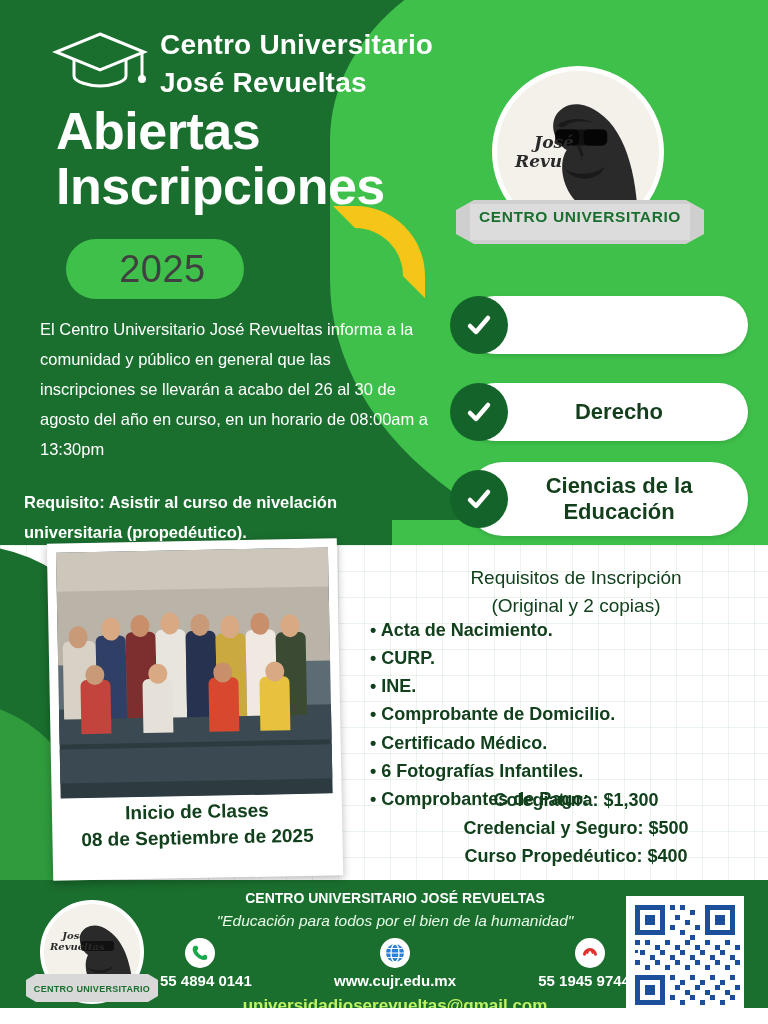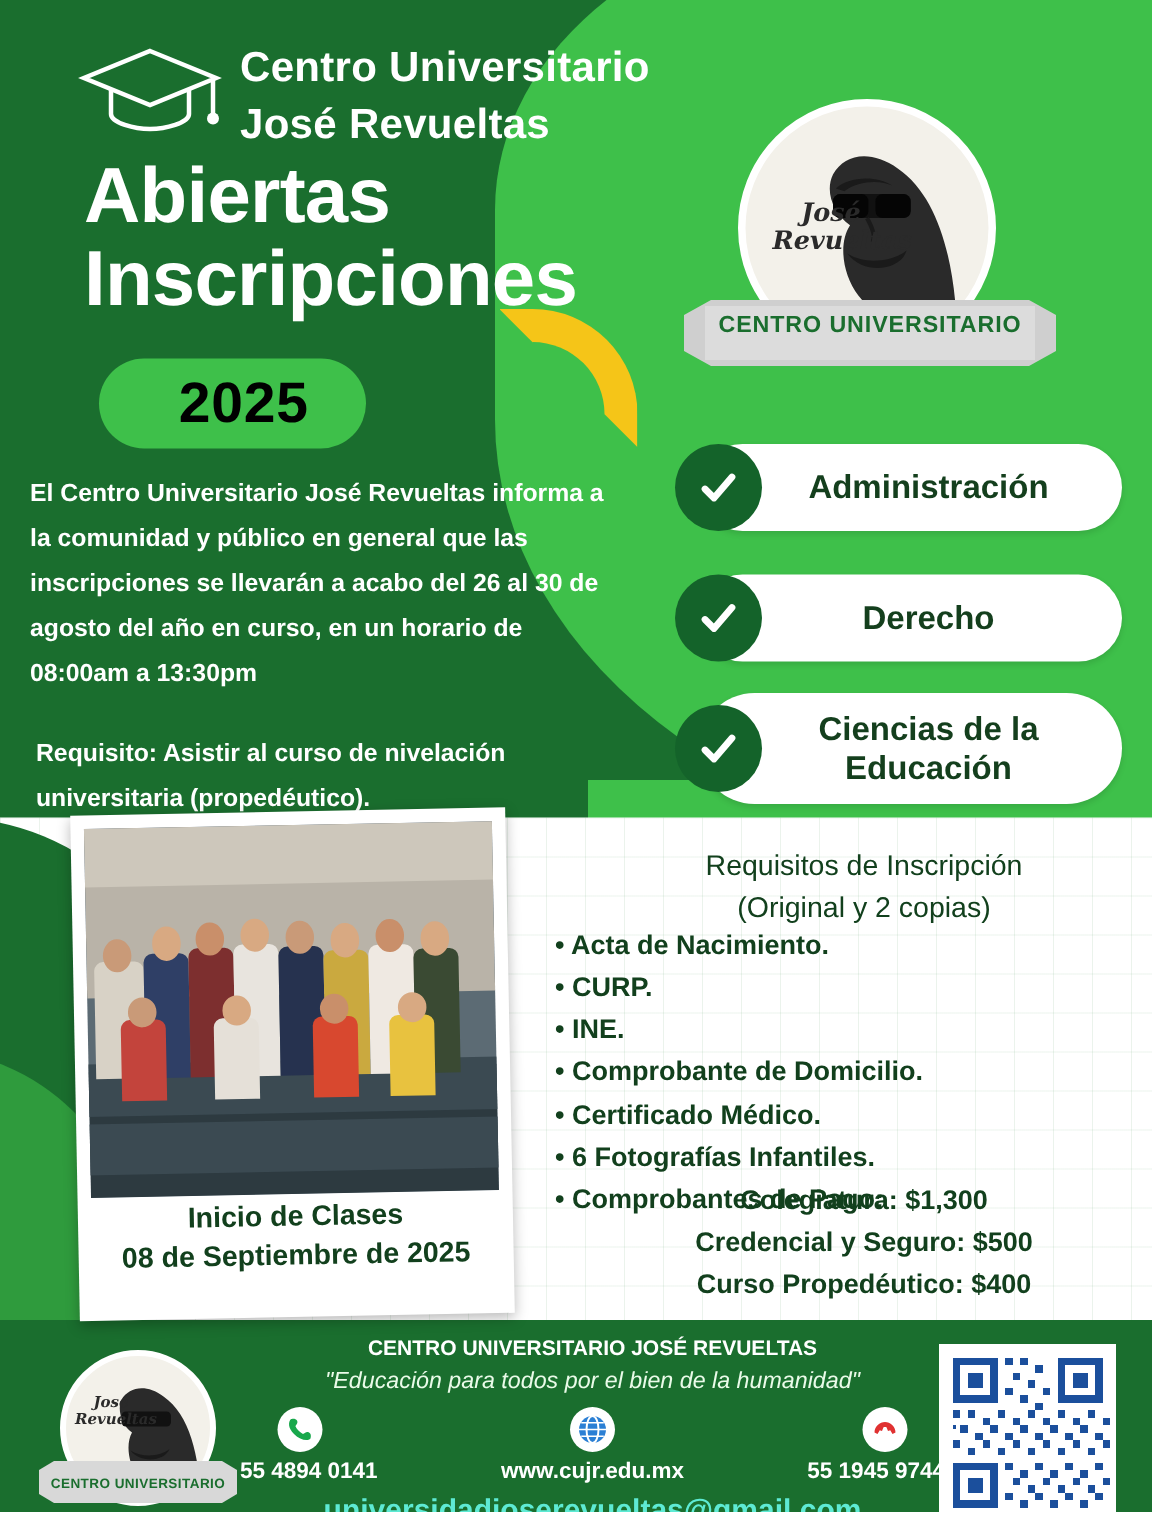--- a/index.html
+++ b/index.html
@@ -92,26 +92,26 @@
     letter-spacing: -.5px;
   }
   .year-pill {
     position: absolute; left: 66px; top: 239px;
     width: 178px; height: 60px;
     background: #3ec04a;
     border-radius: 30px;
     display: flex; align-items: center; justify-content: center;
   }
   .year-pill span {
-    color: #000000; font-size: 38px; font-weight: bold; letter-spacing: .5px; margin-left: 15px;
+    color: #404040; font-size: 38px; font-weight: normal; letter-spacing: .5px; margin-left: 15px;
   }
 
   .body-text {
-    position: absolute; left: 20px; top: 314px; width: 390px;
-    color: #ffffff; font-size: 16.5px; font-weight: bold; line-height: 1.82;
+    position: absolute; left: 40px; top: 314px; width: 390px;
+    color: #ffffff; font-size: 16.5px; font-weight: normal; line-height: 1.82;
   }
   .req-text {
     position: absolute; left: 24px; top: 487px; width: 400px;
     color: #ffffff; font-size: 16.5px; font-weight: bold; line-height: 1.82;
   }
 
   
   .seal {
     position: absolute; left: 492px; top: 66px;
     width: 172px; height: 172px;
@@ -218,21 +218,21 @@
   }
   .ficon { width: 30px; height: 30px; border-radius: 50%; background:#ffffff;
            display:flex; align-items:center; justify-content:center; }
   .footer-row {
     position: absolute; left: 160px; top: 972px; width: 470px;
     display: flex; justify-content: space-between; 
     color: #ffffff; font-size: 15px; font-weight: bold;
   }
   .footer-mail {
     position: absolute; left: 160px; top: 996px; width: 470px;
-    text-align: center; color: #5eead4; font-size: 20px; font-weight: bold;
+    text-align: center; color: #bef264; font-size: 17px; font-weight: bold;
   }
   .footer-seal {
     position: absolute; left: 26px; top: 900px;
     width: 132px; height: 122px;
   }
   .footer-seal .circle {
     position: absolute; left: 14px; top: 0; width: 104px; height: 104px;
     border-radius: 50%; background: #f3f1ea; border: 4px solid #ffffff;
     overflow: hidden;
   }
@@ -311,21 +311,20 @@
     <path d="M14 4 L234 4 L234 40 L14 40 Z" fill="#dcdcdc"></path>
   </svg>
   <div class="ribbon-label">CENTRO UNIVERSITARIO</div>
 
   <div class="pill" style="top:296px;">
     <div class="check">
       <svg width="30" height="30" viewBox="0 0 30 30">
           <path d="M6 16 L12 22 L24 8" stroke="#ffffff" stroke-width="4.5" fill="none" stroke-linecap="round" stroke-linejoin="round"></path>
         </svg>
     </div>
-    <div class="label">Administración</div>
   </div>
 
   <div class="pill" style="top:383px;">
     <div class="check">
       <svg width="30" height="30" viewBox="0 0 30 30">
           <path d="M6 16 L12 22 L24 8" stroke="#ffffff" stroke-width="4.5" fill="none" stroke-linecap="round" stroke-linejoin="round"></path>
         </svg>
     </div>
     <div class="label">Derecho</div>
   </div>

